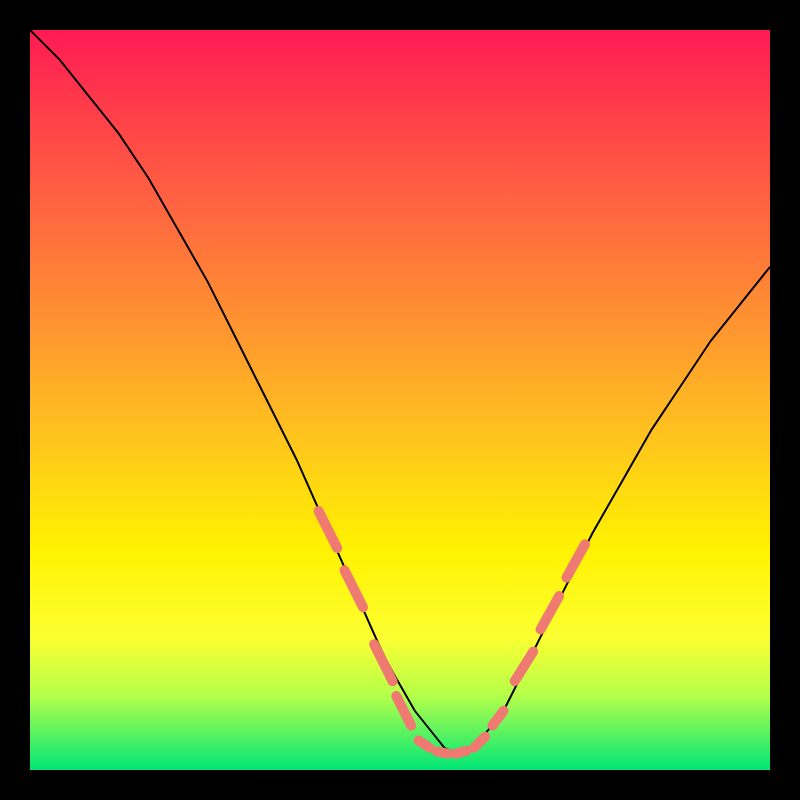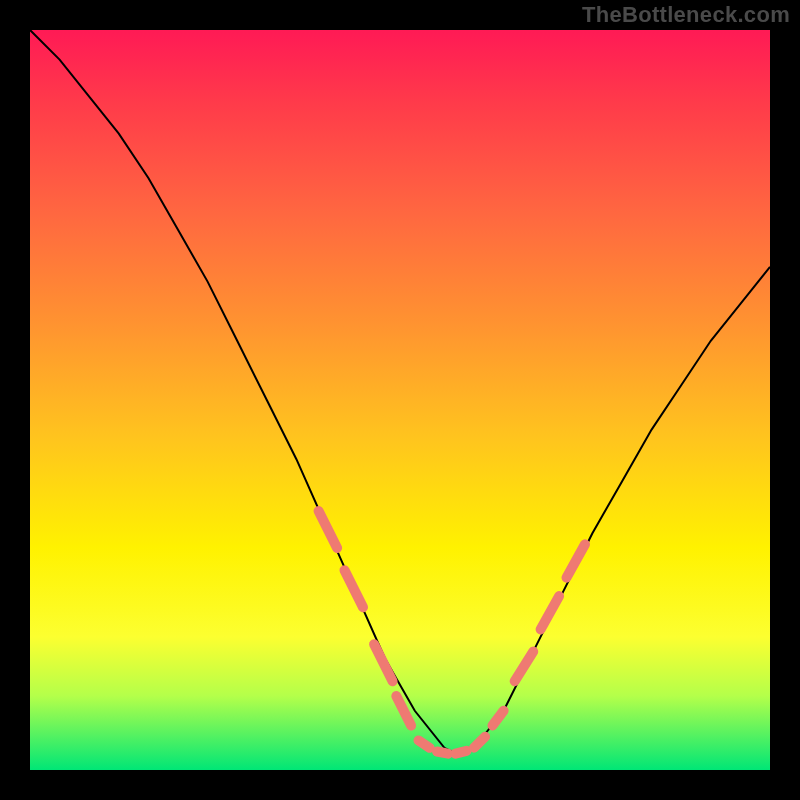--- a/index.html
+++ b/index.html
@@ -53,21 +53,20 @@
     width: 740px;
     height: 740px;
     overflow: visible;
   }
 </style>
 </head>
 <body>
 
 <div class="stage">
 
-  <div class="attribution">TheBottleneck.com</div>
 
   <div class="plot-area">
     <svg class="curves" viewBox="0 0 740 740" preserveAspectRatio="none">
       <path id="main-curve" fill="none" stroke="#000000" stroke-width="2" d="M0.0 0.0 L29.6 29.6 L59.2 66.6 L88.8 103.6 L118.4 148.0 L148.0 199.8 L177.6 251.6 L207.2 310.8 L236.8 370.0 L266.4 429.2 L296.0 495.8 L325.6 562.4 L355.2 629.0 L384.8 680.8 L414.4 717.8 L429.2 725.2 L444.0 717.8 L473.6 680.8 L503.2 621.6 L532.8 562.4 L562.4 503.2 L592.0 451.4 L621.6 399.6 L651.2 355.2 L680.8 310.8 L710.4 273.8 L740.0 236.8 "></path>
       <g id="dash-group">
           <line x1="288.6" y1="481.0" x2="307.1" y2="518.0" stroke="#ef7a72" stroke-width="10" stroke-linecap="round"></line>
           <line x1="314.5" y1="540.2" x2="333.0" y2="577.2" stroke="#ef7a72" stroke-width="10" stroke-linecap="round"></line>
           <line x1="344.1" y1="614.2" x2="362.6" y2="651.2" stroke="#ef7a72" stroke-width="10" stroke-linecap="round"></line>
           <line x1="366.3" y1="666.0" x2="381.1" y2="695.6" stroke="#ef7a72" stroke-width="10" stroke-linecap="round"></line>
           <line x1="388.5" y1="710.4" x2="399.6" y2="717.8" stroke="#ef7a72" stroke-width="10" stroke-linecap="round"></line>

